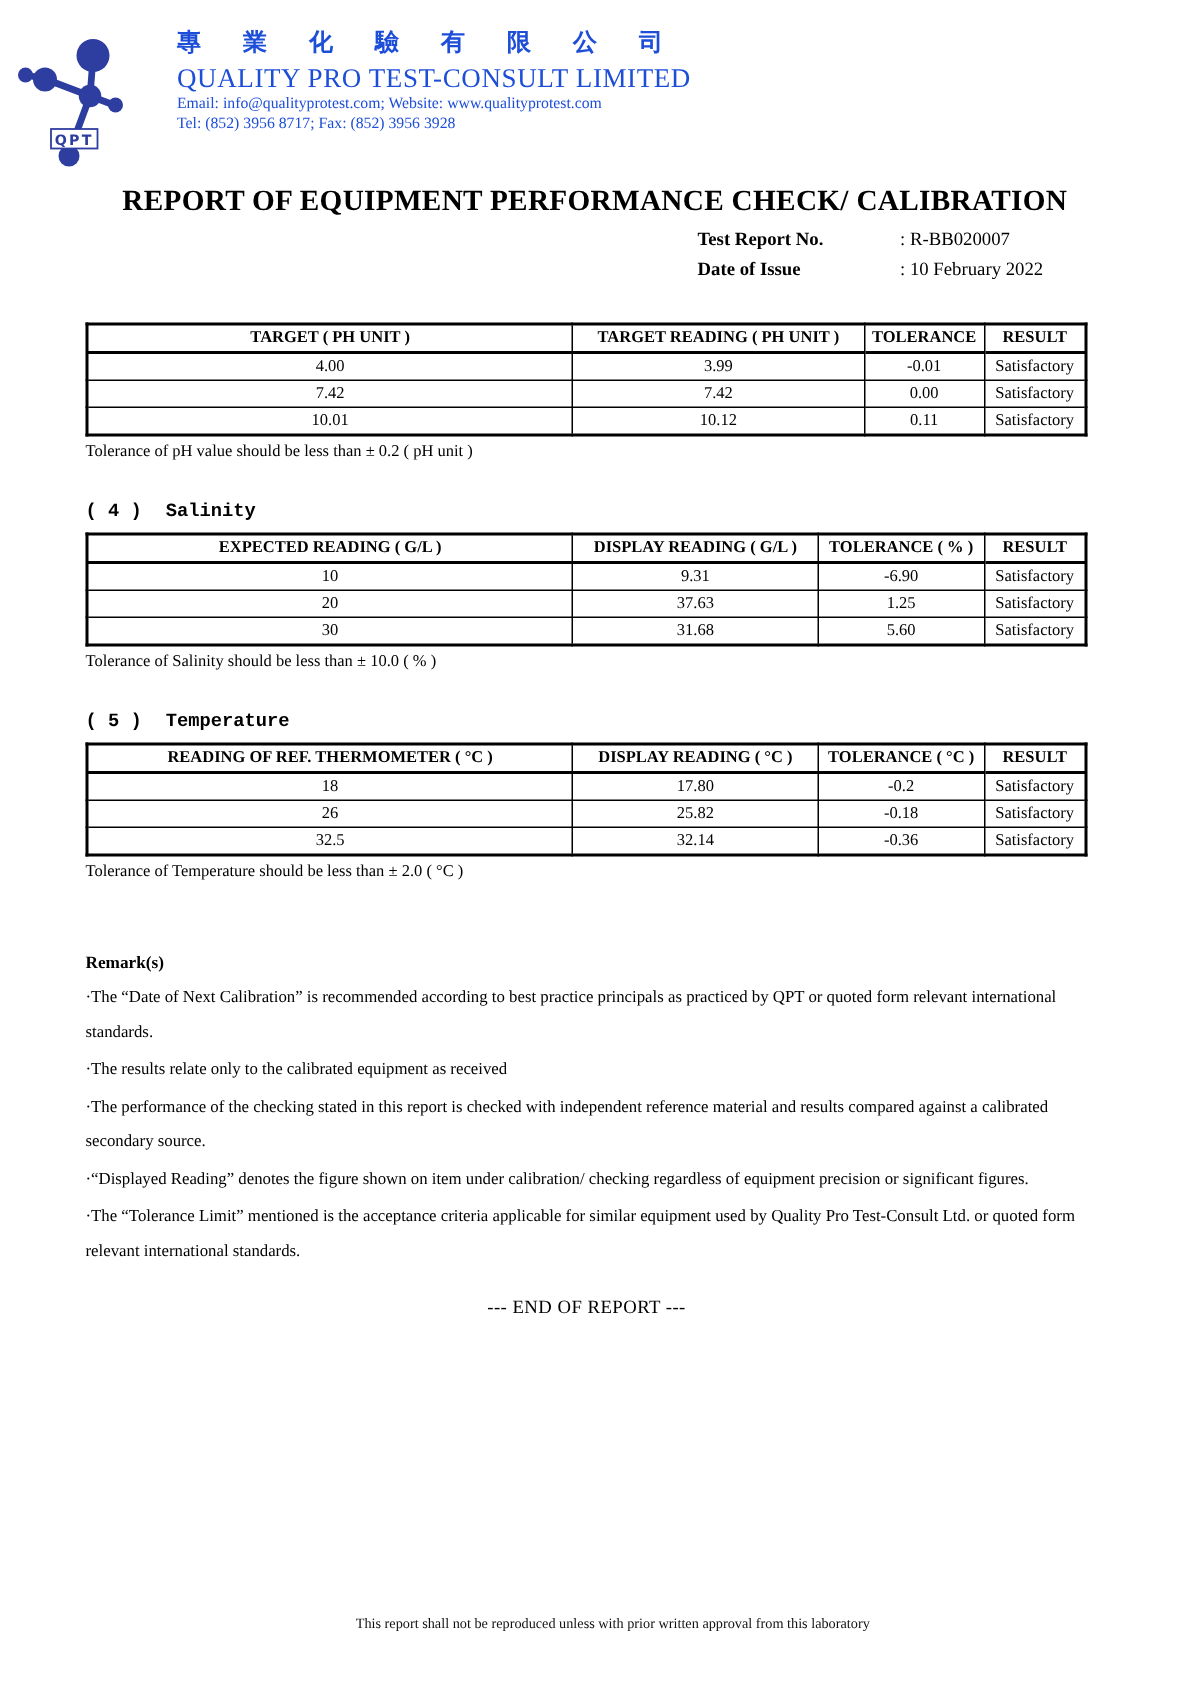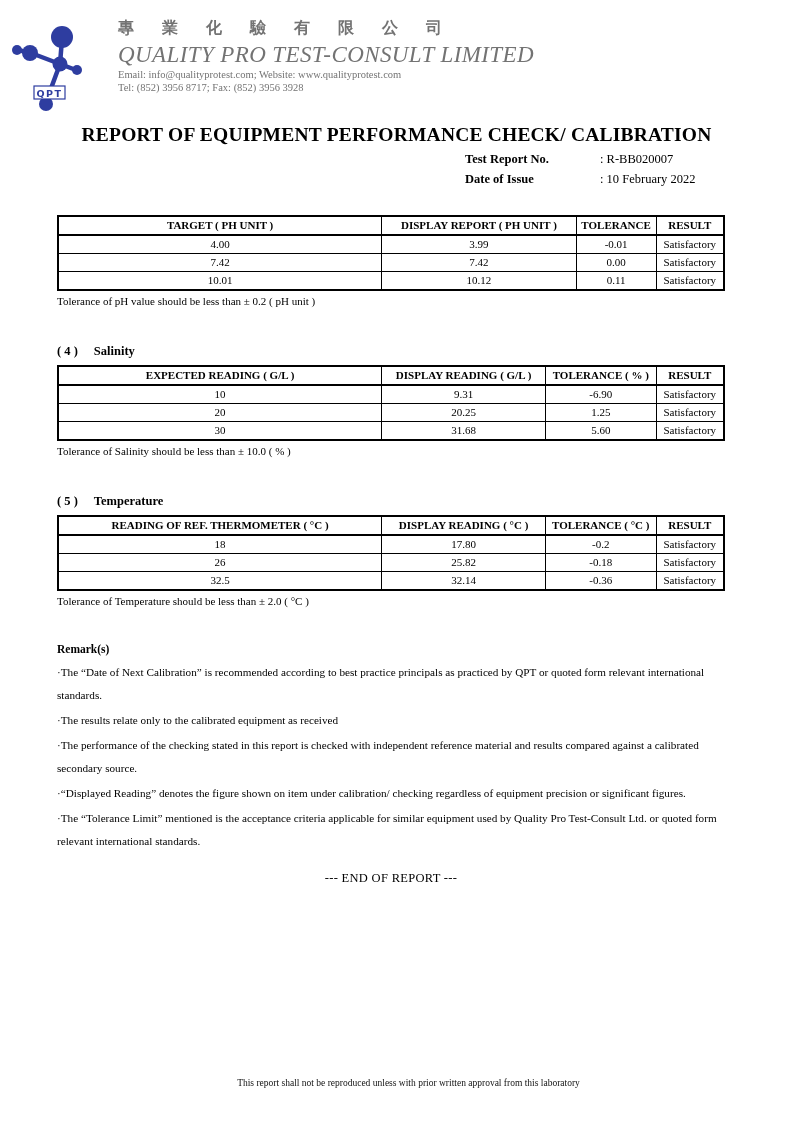--- a/index.html
+++ b/index.html
@@ -9,48 +9,48 @@
     width: 793px; height: 1122px;
     background: #ffffff;
     font-family: "Liberation Serif", "DejaVu Serif", serif;
     color: #000;
     overflow: hidden;
   }
 
   
   .letterhead { position:absolute; top:8px; left:8px; display:flex; }
   .logo { width:100px; height:106px; flex:none; }
-  .lh-text { margin-left:10px; padding-top:10px; color:#737373; }
+  .lh-text { margin-left:10px; padding-top:10px; color:#1d4ed8; }
   .cn { font-size:16px; letter-spacing:12px; font-weight:600; white-space:nowrap; }
-  .en { font-size:23px; margin-top:3px; letter-spacing:0.4px; white-space:nowrap;font-style:italic; }
+  .en { font-size:18px; margin-top:3px; letter-spacing:0.4px; white-space:nowrap; }
   .lh-contact { font-size:10.5px; line-height:13px; white-space:nowrap; }
   .lh-contact.first { margin-top:7px; }
 
   
   .title { position:absolute; top:124px; left:0; width:100%; text-align:center;
            font-size:19.5px; font-weight:bold; letter-spacing:0.2px; }
   .meta { position:absolute; top:152px; left:465px; font-size:12.5px; }
   .meta-row { display:flex; height:20px; }
   .meta-label { font-weight:bold; width:135px; }
 
   
   .content { position:absolute; top:215px; left:57px; width:668px; }
   table.data-table { width:100%; border-collapse:collapse; table-layout:fixed;
                      border:2px solid #000; }
   table.data-table th, table.data-table td {
     border:1px solid #000; text-align:center; padding:1px 4px;
     font-size:11px; height:18px; line-height:15px; overflow:hidden;margin-top:20px;
   }
   table.data-table th { font-weight:bold; border-bottom:2px solid #000; }
   .note { font-size:11px; margin-top:4px; height:13px; }
-  .sec-heading { margin-top:36px; margin-bottom:5px; font-size:12.5px; font-weight:bold; height:16px; }
+  .sec-heading { margin-top:26px; margin-bottom:5px; font-size:12.5px; font-weight:bold; height:16px;font-family:Liberation Mono, monospace; }
   .sec-num { margin-right:16px; }
 
   
-  .remarks { margin-top:35px; width:680px; }
+  .remarks { margin-top:48px; width:680px; }
   .remarks-title { font-size:11.5px; font-weight:bold; margin-bottom:6px; }
   .remark-item { font-size:11.2px; line-height:23px; margin-bottom:2px; }
 
   .end { margin-top:18px; width:100%; text-align:center; font-size:12.5px; letter-spacing:0.3px; }
 
   .footer { position:absolute; top:1078px; left:0; width:100%; text-align:center;
             font-size:9.5px; color:#111;padding-left:24px; }
 </style>
 </head>
 <body>
@@ -103,21 +103,21 @@
     <table class="data-table" data-table="sections.0.table">
         <colgroup>
           <col style="width: 48.6%;">
           <col style="width: 29.2%;">
           <col style="width: 12%;">
           <col style="width: 10.2%;">
         </colgroup>
         <thead>
           <tr>
             <th>TARGET ( PH UNIT )</th>
-            <th>DISPLAY REPORT ( PH UNIT )</th>
+            <th>TARGET READING ( PH UNIT )</th>
             <th>TOLERANCE</th>
             <th>RESULT</th>
           </tr>
         </thead>
         <tbody>
           <tr>
             <td>4.00</td>
             <td>3.99</td>
             <td>-0.01</td>
             <td>Satisfactory</td>
@@ -158,21 +158,21 @@
         </thead>
         <tbody>
           <tr>
             <td>10</td>
             <td>9.31</td>
             <td>-6.90</td>
             <td>Satisfactory</td>
           </tr>
           <tr>
             <td>20</td>
-            <td>20.25</td>
+            <td>37.63</td>
             <td>1.25</td>
             <td>Satisfactory</td>
           </tr>
           <tr>
             <td>30</td>
             <td>31.68</td>
             <td>5.60</td>
             <td>Satisfactory</td>
           </tr>
         </tbody>

